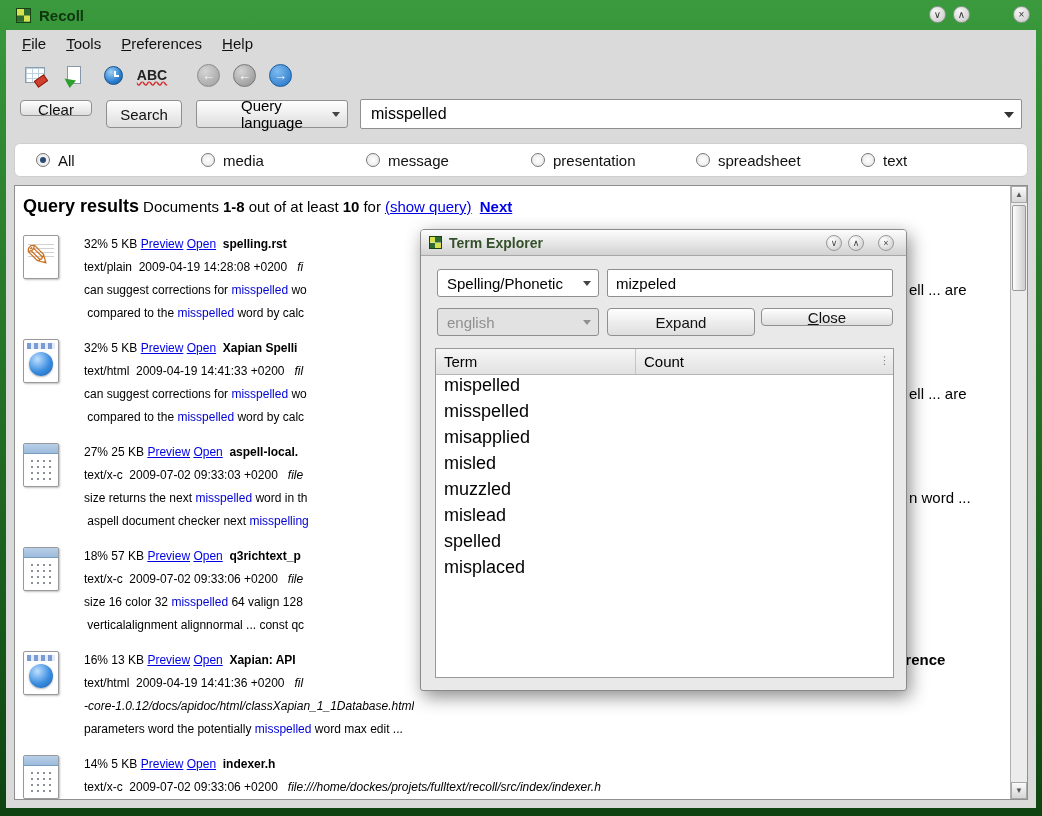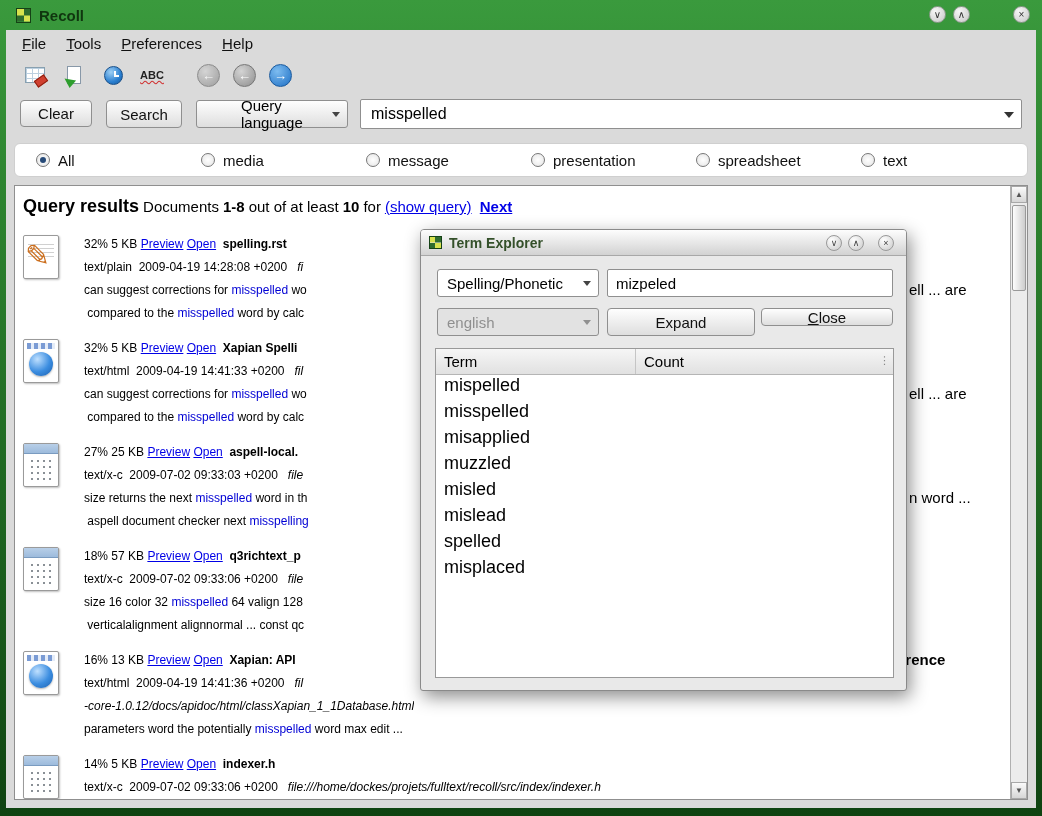--- a/index.html
+++ b/index.html
@@ -36,32 +36,32 @@
   .ic-table::after { content:""; position:absolute; right:-3px; bottom:-3px; width:10px; height:6px;
     background:#d04030; border:1px solid #902010; transform:rotate(-35deg); }
   .ic-doc { width:14px; height:18px; background:#fff; border:1px solid #8898a8; position:relative; }
   .ic-doc::after { content:""; position:absolute; left:-4px; bottom:-3px; width:0; height:0;
     border-top:6px solid transparent; border-bottom:4px solid transparent; border-right:10px solid #2e9e2e;
     transform:rotate(40deg); }
   .ic-clock { width:19px; height:19px; border-radius:50%; position:relative;
     background:radial-gradient(circle at 35% 30%, #9fd0f5, #2a7fd0 60%, #15599e); border:1px solid #174f8a; }
   .ic-clock::before { content:""; position:absolute; left:9px; top:4px; width:2px; height:6px; background:#fff; }
   .ic-clock::after { content:""; position:absolute; left:9px; top:8px; width:5px; height:2px; background:#fff; }
-  .ic-abc { font-size:11px; font-weight:bold; color:#222;
+  .ic-abc { font-size:14px; font-weight:bold; color:#222;
     text-decoration-line:underline; text-decoration-style:wavy; text-decoration-color:#d03030; }
   .nav { width:23px; height:23px; border-radius:50%; display:flex; align-items:center; justify-content:center;
     color:#fff; font-size:13px; font-weight:bold; cursor:pointer; }
   .nav.gray { background:radial-gradient(circle at 35% 30%, #d4d4d4, #8e8e8e); border:1px solid #777; }
   .nav.gray.lighter { opacity:.8; }
   .nav.blue { background:radial-gradient(circle at 35% 30%, #7dbcf0, #1e6fc4); border:1px solid #1a5a9e; }
 
   
   .btn { background:linear-gradient(#fefefe,#dedede); border:1px solid #8f8f8f; border-radius:4px;
     font-size:15px; color:#111; font-family:inherit; cursor:pointer; }
-  .btn-clear { position:absolute; left:20px; top:100px; width:72px; height:27px; }
+  .btn-clear { position:absolute; left:20px; top:100px; width:72px; height:16px; }
   .btn-search { position:absolute; left:106px; top:100px; width:76px; height:28px; }
   .combo { background:#fff; border:1px solid #8f8f8f; border-radius:3px; font-size:15px;
     display:flex; align-items:center; padding-left:9px; position:absolute; cursor:pointer; }
   .combo::after { content:""; position:absolute; right:7px; top:50%; margin-top:-2px;
     border:4px solid transparent; border-top:5px solid #444; }
   .combo.raised { background:linear-gradient(#fefefe,#dedede);padding-left:44px; }
   .combo.disabled { background:#e2e2e2; color:#8f8f8f; }
   .combo.disabled::after { border-top-color:#909090; }
   .combo-qlang { left:196px; top:100px; width:152px; height:28px; }
   .query-combo { position:absolute; left:360px; top:99px; width:662px; height:30px; background:#fff;
@@ -331,28 +331,28 @@
           </div>
           <div class="term-row">
             <span class="tc term">misspelled</span>
             <span class="tc count"></span>
           </div>
           <div class="term-row">
             <span class="tc term">misapplied</span>
             <span class="tc count"></span>
           </div>
           <div class="term-row">
+            <span class="tc term">misled</span>
+            <span class="tc count"></span>
+          </div>
+          <div class="term-row">
             <span class="tc term">muzzled</span>
             <span class="tc count"></span>
           </div>
           <div class="term-row">
-            <span class="tc term">misled</span>
-            <span class="tc count"></span>
-          </div>
-          <div class="term-row">
             <span class="tc term">mislead</span>
             <span class="tc count"></span>
           </div>
           <div class="term-row">
             <span class="tc term">spelled</span>
             <span class="tc count"></span>
           </div>
           <div class="term-row">
             <span class="tc term">misplaced</span>
             <span class="tc count"></span>

